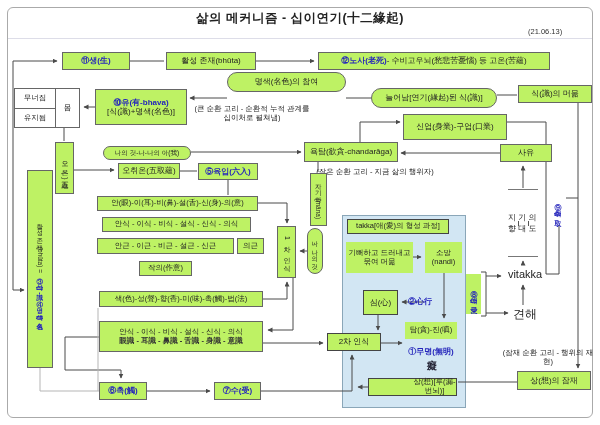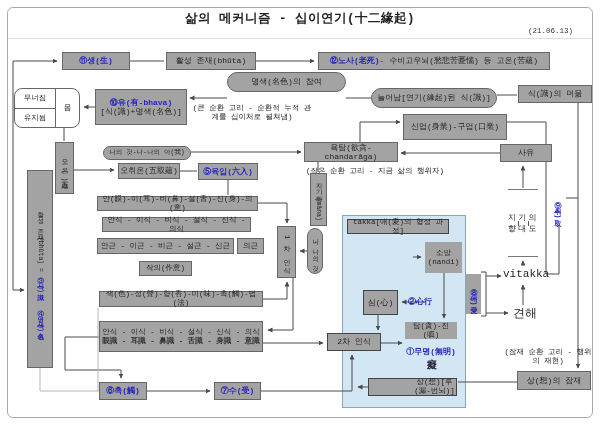--- a/index.html
+++ b/index.html
@@ -1,23 +1,23 @@
 <!DOCTYPE html>
 <html><head>
 <meta charset="utf-8">
 <style>
   html,body{margin:0;padding:0;background:#fff;}
   #stage{position:relative;width:600px;height:425px;background:#fff;overflow:hidden;
-         font-family:Liberation Mono, monospace;color:#222;}
+         font-family:Liberation Sans, sans-serif;color:#222;}
   .frame{position:absolute;left:7px;top:7px;width:584px;height:409px;border:1px solid #aaa;border-radius:6px;z-index:0;}
   .titlebar{position:absolute;left:0;top:10px;width:600px;text-align:center;font-size:12.5px;font-weight:bold;letter-spacing:.5px;z-index:2;}
   .datestamp{position:absolute;left:528px;top:27px;font-size:7.5px;color:#333;z-index:2;}
   .titlerule{position:absolute;left:8px;top:38px;width:584px;height:0;border-top:1px solid #dddde8;z-index:1;}
   svg.wires{position:absolute;left:0;top:0;z-index:1;}
-  .box{position:absolute;box-sizing:border-box;border:1px solid #666;background:#a3a3a3;
+  .box{position:absolute;box-sizing:border-box;border:1px solid #666;background:#bef264;
        display:flex;align-items:center;justify-content:center;text-align:center;
        font-size:8px;line-height:1.15;z-index:2;}
   .noborder{border:none;}
   .pill{border-radius:10px;}
   .vert{writing-mode:vertical-rl;text-orientation:mixed;letter-spacing:1px;}
   .blue{color:#2424bb;font-weight:bold;}
   .note{position:absolute;box-sizing:border-box;background:transparent;font-size:7.5px;line-height:1.25;text-align:center;z-index:2;}
   .takka-bg{position:absolute;box-sizing:border-box;background:#d2e6f3;border:1px solid #8aa6b8;z-index:0;}
   .momgrid{position:absolute;box-sizing:border-box;border:1px solid #666;display:flex;z-index:2;background:#fff;font-size:7.5px;}
   .momleft{width:40px;display:flex;flex-direction:column;}
@@ -99,21 +99,21 @@
     </g>
   </svg>
 
   <div class="box blue" style="left:62px;top:52px;width:68px;height:18px;">⑪생(生)</div>
   <div class="box" style="left:166px;top:52px;width:90px;height:18px;">활성 존재(bhūta)</div>
   <div class="box" style="left:318px;top:52px;width:232px;height:18px;">
     <span class="blue">⑫노사(老死)</span>
       <span> - 수비고우뇌(愁悲苦憂惱) 등 고온(苦蘊)</span>
   </div>
 
-  <div class="momgrid" style="left:14px;top:88px;width:66px;height:40px;border-radius:8px;">
+  <div class="momgrid" style="left:14px;top:88px;width:66px;height:40px;">
     <div class="momleft">
       <div>무너짐</div>
       <div>유지됨</div>
     </div>
     <div class="momright">몸</div>
   </div>
 
   <div class="box twoline" style="left:95px;top:89px;width:92px;height:36px;">
     <span class="blue">⑩유(有-bhava)</span>
     <span>[식(識)+명색(名色)]</span>
@@ -148,20 +148,21 @@
   <div class="box twoline s75" style="left:99px;top:321px;width:164px;height:31px;">
     <span>안식 - 이식 - 비식 - 설식 - 신식 - 의식</span>
     <span class="bold2">眼識 - 耳識 - 鼻識 - 舌識 - 身識 - 意識</span>
   </div>
 
   <div class="box vert s7" style="left:277px;top:226px;width:19px;height:52px;">1차 인식</div>
   <div class="box vert pill small" style="left:307px;top:228px;width:16px;height:46px;border-radius:8px;letter-spacing:0;">나-나의 것</div>
   <div class="box vert small" style="left:310px;top:173px;width:17px;height:53px;letter-spacing:0;">자기화(māna)</div>
 
   <div class="box s75" style="left:347px;top:219px;width:102px;height:15px;border-color:#444;">takka[애(愛)의 형성 과정]</div>
+  <div class="box noborder s75" style="left:346px;top:242px;width:67px;height:31px;">기뻐하고 드러내고 묶여 머묾</div>
   <div class="box noborder twoline s75" style="left:425px;top:242px;width:37px;height:31px;">
     <span>소망</span>
     <span>(nandi)</span>
   </div>
   <div class="box" style="left:363px;top:290px;width:35px;height:25px;border-color:#444;">심(心)</div>
   <div class="note blue" style="left:402px;top:297px;width:36px;font-size:8px;">②心行</div>
   <div class="box noborder s75" style="left:405px;top:322px;width:52px;height:17px;">탐(貪)-진(嗔)</div>
   <div class="note blue" style="left:402px;top:347px;width:58px;font-size:8px;">①무명(無明)</div>
   <div class="note" style="left:424px;top:360px;width:16px;font-size:10px;font-weight:bold;color:#223;">癡</div>
   <div class="box s75" style="left:368px;top:378px;width:89px;height:18px;border-color:#444;padding-left:44px;">상(想)[루(漏-번뇌)]</div>

